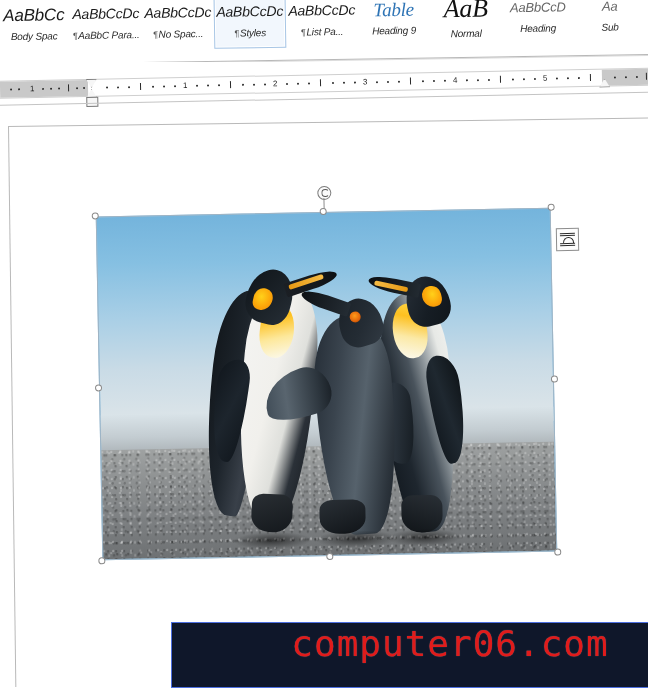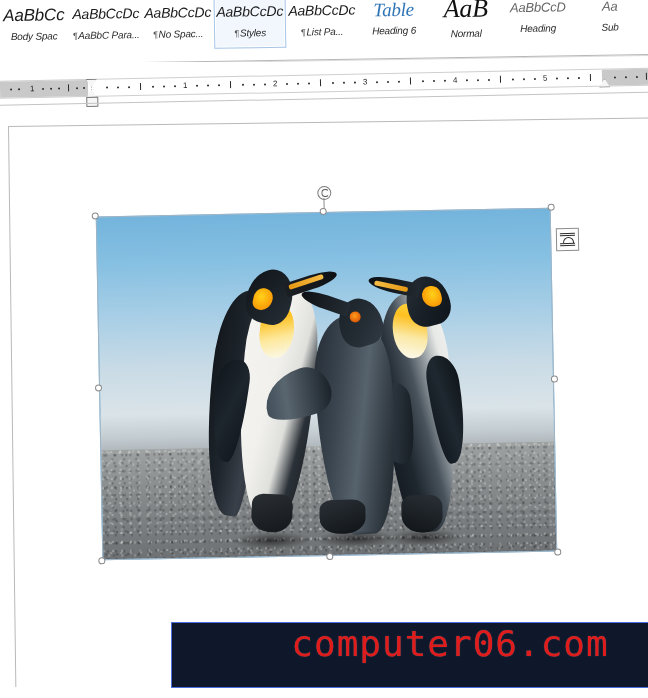--- a/index.html
+++ b/index.html
@@ -381,21 +381,21 @@
         <div class="style-name"><span class="pilcrow">¶</span><span>Styles</span></div>
       </div>
 
       <div class="style-cell">
         <div class="style-preview small">AaBbCcDc</div>
         <div class="style-name"><span class="pilcrow">¶</span><span>List Pa...</span></div>
       </div>
 
       <div class="style-cell">
         <div class="style-preview serif-blue">Table</div>
-        <div class="style-name">Heading 6</div>
+        <div class="style-name">Heading 9</div>
       </div>
 
       <div class="style-cell">
         <div class="style-preview serif-big">AaB</div>
         <div class="style-name">Normal</div>
       </div>
 
       <div class="style-cell">
         <div class="style-preview sub">AaBbCcD</div>
         <div class="style-name">Heading</div>

